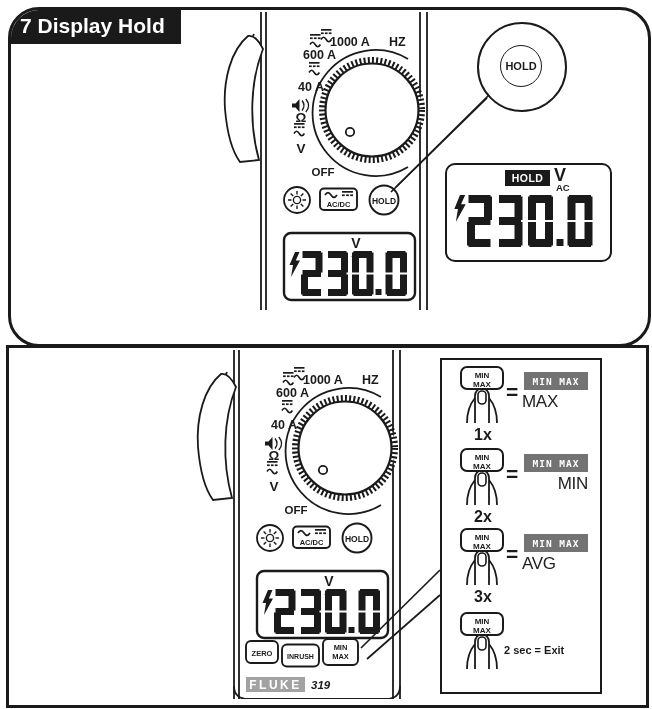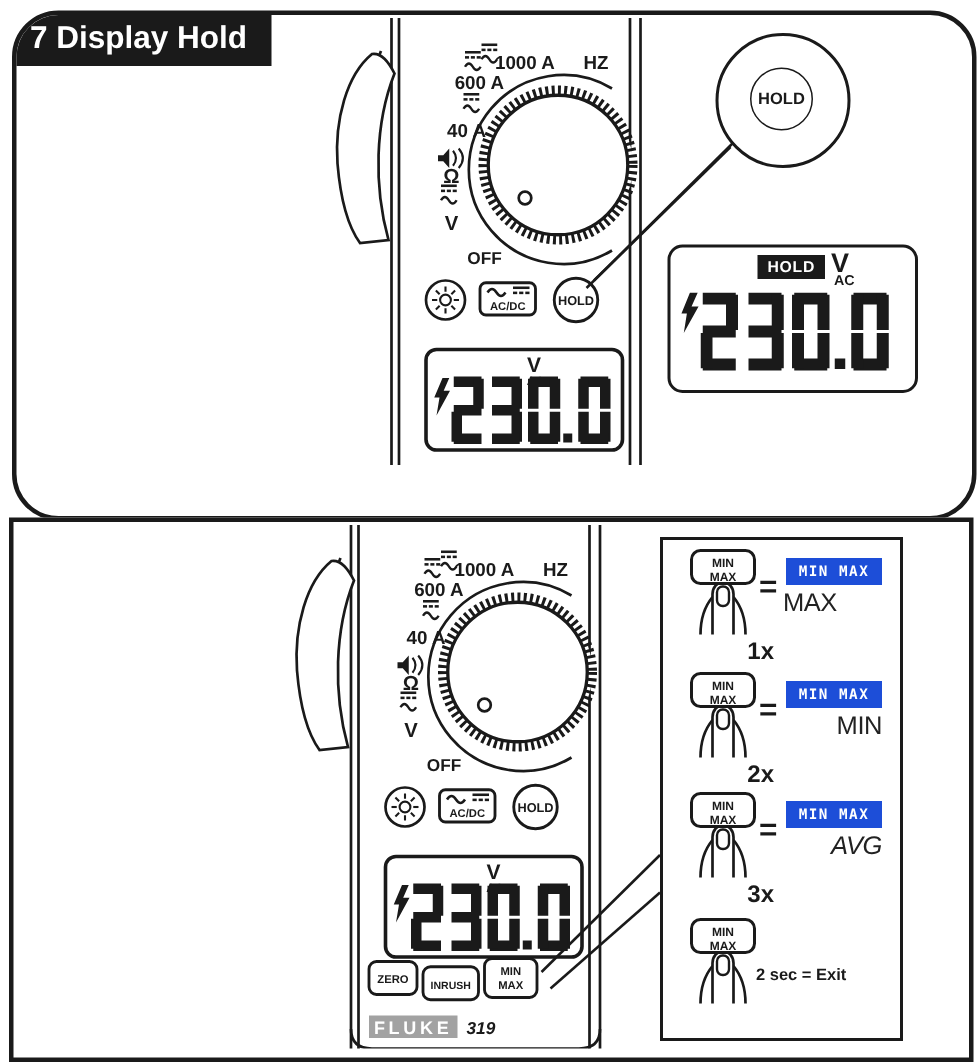--- a/index.html
+++ b/index.html
@@ -35,31 +35,31 @@
   
   .steps-box{position:absolute;left:431px;top:10px;width:158px;height:332px;
       border:2px solid #1a1a1a;background:#fff;z-index:4;}
   .step{position:absolute;left:0;width:158px;height:82px;}
   .press{position:absolute;left:14px;top:2px;width:56px;height:62px;}
   .pbtn{position:absolute;left:4px;top:0;width:44px;height:24px;border:2px solid #1a1a1a;
       border-radius:7px;background:#fff;z-index:2;text-align:center;font-weight:bold;
       font-size:8px;line-height:1.15;padding-top:3px;box-sizing:border-box;}
   .pbtn span{display:block;}
   .finger{position:absolute;left:8px;top:19px;z-index:1;}
-  .count{position:absolute;left:8px;top:62px;width:66px;text-align:right;
+  .count{position:absolute;left:8px;top:62px;width:66px;text-align:center;
       font-weight:bold;font-size:16px;}
   .eq{position:absolute;left:64px;top:16px;font-weight:bold;font-size:21px;}
-  .lcd-badge{position:absolute;left:82px;top:8px;width:64px;height:18px;background:#1d4ed8;
+  .lcd-badge{position:absolute;left:82px;top:8px;width:64px;height:18px;background:#737373;
       color:#fff;display:flex;align-items:center;justify-content:center;
       font-family:"DejaVu Sans Mono",monospace;font-weight:bold;font-size:9.5px;
       letter-spacing:1px;white-space:nowrap;}
   .result{position:absolute;top:28px;font-size:17px;color:#222;letter-spacing:-.3px;}
   .result.r-max{left:80px;}
   .result.r-min{left:80px;width:66px;text-align:right;}
-  .result.r-avg{left:80px;width:66px;text-align:right;font-style:italic;}
+  .result.r-avg{left:80px;width:66px;text-align:left;}
   .exit-text{position:absolute;left:62px;top:34px;font-weight:bold;font-size:11px;
       white-space:nowrap;}
 </style>
 </head>
 <body>
 
 <div class="stage">
 
   <section class="panel" id="panel7">
     <div class="ptitle">7 Display Hold</div>

